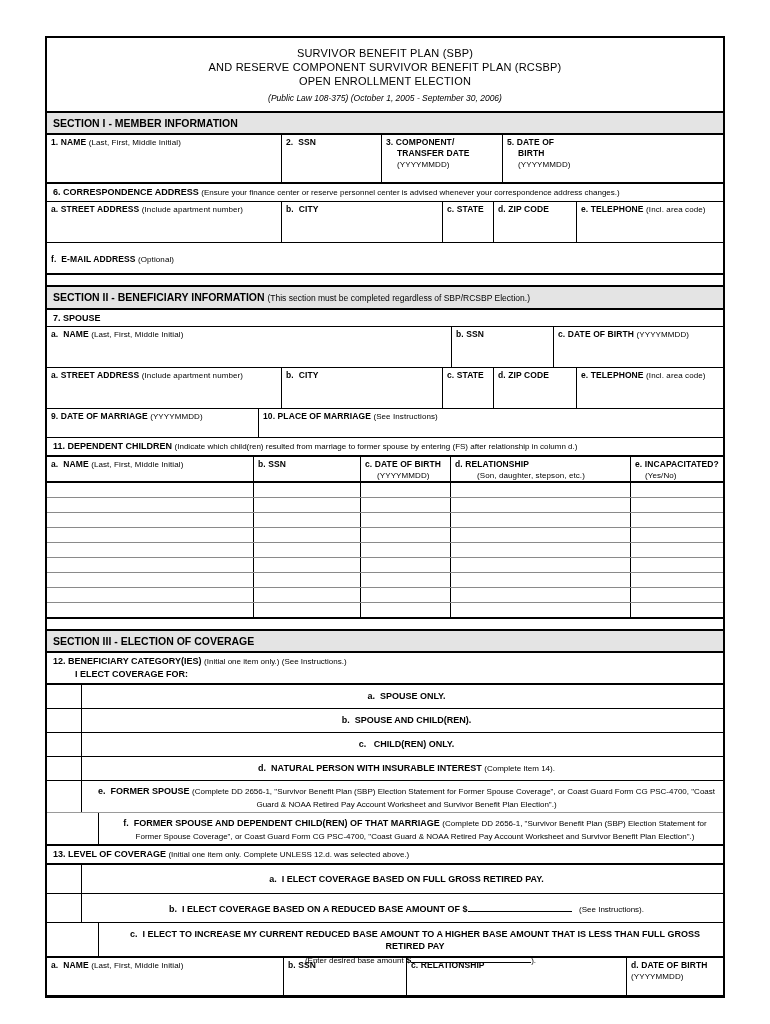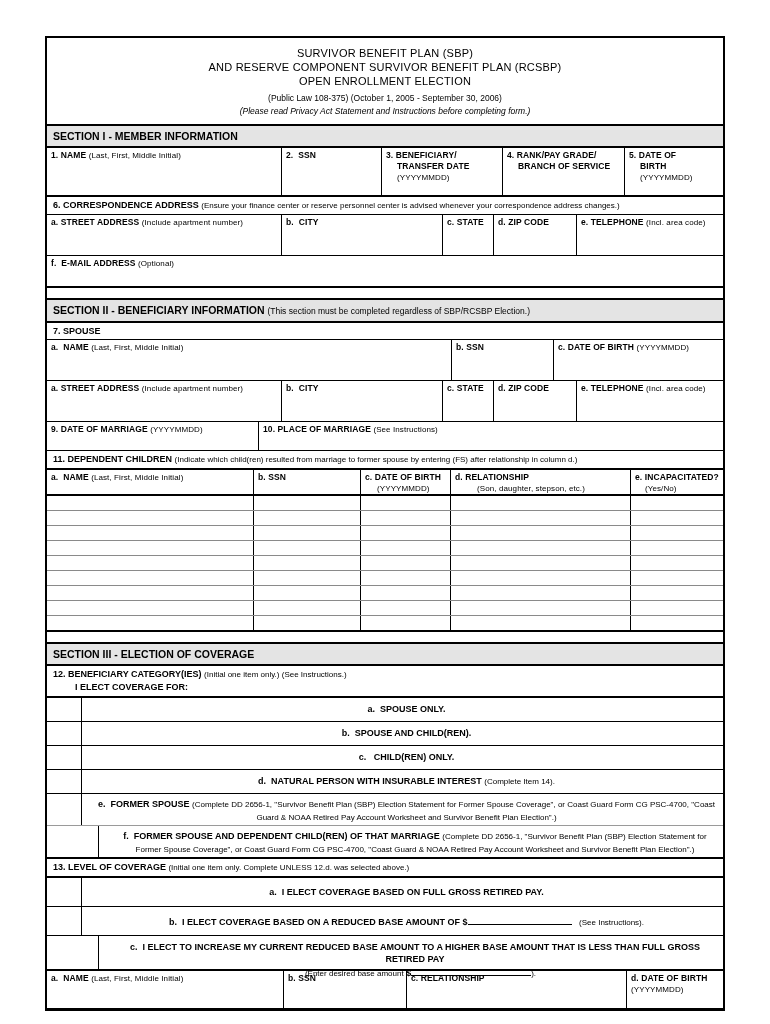--- a/index.html
+++ b/index.html
@@ -31,21 +31,21 @@
   .cell:last-child{border-right:none;}
   .lbl{font-size:8.5px;font-weight:bold;line-height:11px;letter-spacing:.1px;}
   .lbl .it{font-size:8px;}
   .thickb{border-bottom:2px solid #000;}
   .thinb{border-bottom:1px solid #000;}
   .greyb{border-bottom:1px solid #8a8a8a;}
 
   
   .hdr{padding:8px 6px 6px 6px;text-align:center;border-bottom:2px solid #000;}
   .hdr .l1{font-size:11px;font-weight:normal;line-height:14px;letter-spacing:.2px;}
-  .hdr .l2{font-size:8.5px;line-height:13px;margin-top:4px;}
+  .hdr .l2{font-size:8.5px;font-style:italic;line-height:13px;margin-top:4px;}
   .hdr .l3{font-size:8.5px;font-style:italic;line-height:13px;}
 
   
   .secbar{
     background:#e4e4e4;
     border-bottom:2px solid #000;
     border-top:2px solid #000;
     padding:3px 6px 3px 6px;
     font-size:10.5px;font-weight:bold;
     line-height:14px;
@@ -58,21 +58,21 @@
     padding:2px 6px 2px 6px;
     font-size:9px;font-weight:bold;line-height:12px;
     border-bottom:1px solid #000;
   }
   .blk .it{font-size:8px;font-weight:normal;}
   .blk2{border-bottom:2px solid #000;}
 
   
   .h-name{height:47px;}
   .h-addr{height:40px;}
-  .h-email{height:30px;}
+  .h-email{height:30px;align-items:center;}
   .h-spouse{height:40px;}
   .h-marr{height:28px;}
   .h-kidhdr{height:24px;}
   .h-kid{height:14px;}
   .h-opt{height:23px;}
   .h-opt2{height:31px;}
   .h-lvl{height:28px;}
   .h-lvl2{height:33px;}
   .h-14a{height:37px;}
 
@@ -93,47 +93,41 @@
 <body>
 
 <div class="page">
   <div class="form">
 
     <div class="hdr">
       <div class="l1">SURVIVOR BENEFIT PLAN (SBP)</div>
       <div class="l1">AND RESERVE COMPONENT SURVIVOR BENEFIT PLAN (RCSBP)</div>
       <div class="l1">OPEN ENROLLMENT ELECTION</div>
       <div class="l2">(Public Law 108-375) (October 1, 2005 - September 30, 2006)</div>
-      <div class="l3">(Please read Privacy Act Statement and Instructions before completing form.)</div>
     </div>
 
     <div class="secbar first">
       <span>SECTION I - MEMBER INFORMATION</span>
     </div>
 
     <div class="row h-name">
       <div class="cell" style="width:235px">
         <div class="lbl"><span>1.</span>
           <span>NAME</span>
           <span class="it">(Last, First, Middle Initial)</span></div>
       </div>
       <div class="cell" style="width:100px">
         <div class="lbl"><span>2.</span>&nbsp;
           <span>SSN</span></div>
       </div>
       <div class="cell" style="width:121px">
         <div class="lbl"><span>3.</span>
-          <span>BENEFICIARY/</span></div>
+          <span>COMPONENT/</span></div>
         <div class="lbl" style="padding-left:11px"><span>TRANSFER DATE</span></div>
         <div class="lbl" style="padding-left:11px"><span class="it">(YYYYMMDD)</span></div>
-      </div>
-      <div class="cell" style="width:122px">
-        <div class="lbl"><span>4.</span>
-          <span>RANK/PAY GRADE/</span></div>
-        <div class="lbl" style="padding-left:11px"><span>BRANCH OF SERVICE</span></div>
       </div>
       <div class="cell" style="width:98px">
         <div class="lbl"><span>5.</span>
           <span>DATE OF</span></div>
         <div class="lbl" style="padding-left:11px"><span>BIRTH</span></div>
         <div class="lbl" style="padding-left:11px"><span class="it">(YYYYMMDD)</span></div>
       </div>
     </div>
 
     <div class="blk" style="border-top:2px solid #000">

